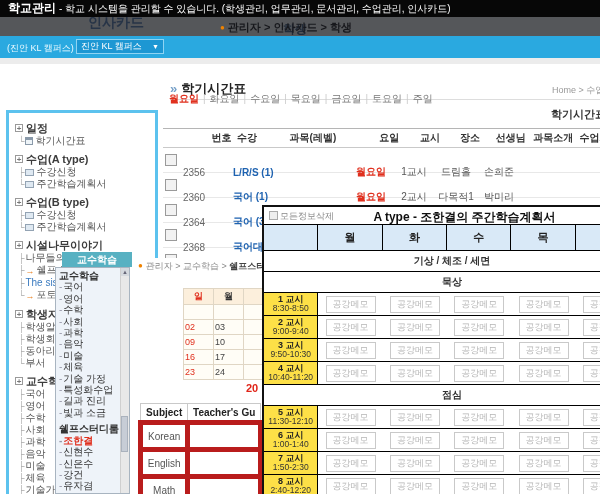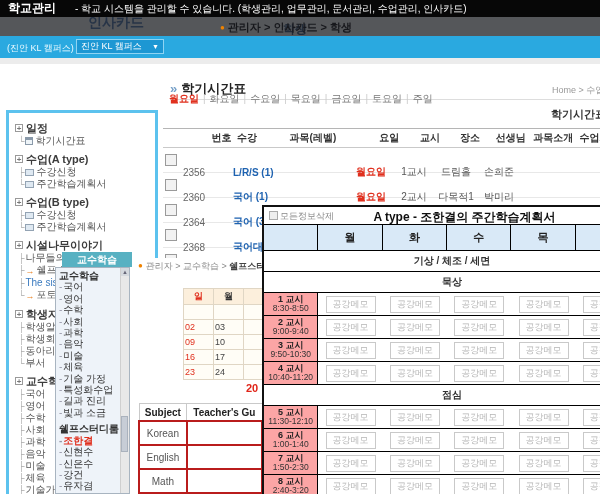--- a/index.html
+++ b/index.html
@@ -1,21 +1,21 @@
 <!DOCTYPE html>
 <html><head>
 <meta charset="utf-8">
 <style>
   html,body{margin:0;padding:0;background:#fff;}
   .page{position:relative;width:600px;height:494px;overflow:hidden;background:#fff;
         font-family:"Liberation Sans",sans-serif;}
   
   .topbar{position:absolute;left:0;top:0;width:600px;height:17px;background:#070707;color:#fff;
           font-size:10px;line-height:17px;padding-left:8px;box-sizing:border-box;white-space:nowrap;z-index:6;}
-  .topbar b{font-size:12px;margin-right:19px;text-align:center;}
+  .topbar b{font-size:12px;margin-right:3px;text-align:center;}
   .graybar{position:absolute;left:0;top:17px;width:600px;height:36px;background:#55575a;z-index:5;overflow:hidden;}
   .ghost1{position:absolute;left:88px;top:-3px;color:#273447;font-weight:bold;font-size:14px;white-space:nowrap;}
   .ghost2{position:absolute;left:283px;top:4px;color:#222c3a;font-weight:bold;font-size:12px;white-space:nowrap;}
   .gcrumb{position:absolute;left:220px;top:3px;font-size:11px;color:#17181c;font-weight:bold;white-space:nowrap;}
   .dot{color:#f08300;font-size:8px;vertical-align:1px;margin-right:3px;}
   .bluebar{position:absolute;left:0;top:36px;width:600px;height:22px;background:#2aa9e0;z-index:5;}
   .campus-label{position:absolute;left:7px;top:6px;font-size:9px;color:#eafaff;white-space:nowrap;}
   .campus-select{position:absolute;left:76px;top:3px;width:88px;height:15px;background:#1d97d3;
                  border:1px solid #8fd4f3;color:#fff;font-size:9px;line-height:13px;padding:0 4px;
                  box-sizing:border-box;white-space:nowrap;cursor:pointer;}
@@ -73,34 +73,34 @@
   .sw-crumb{position:absolute;left:8px;top:2px;font-size:9px;color:#888;white-space:nowrap;}
   .sw-crumb b{color:#444;}
   .sw-cal{position:absolute;left:53px;top:30px;border-collapse:collapse;}
   .sw-cal th,.sw-cal td{border:1px solid #e0d6c4;font-size:9px;height:15px;box-sizing:border-box;}
   .sw-cal th{background:#fcefdc;font-weight:bold;color:#333;}
   .sw-cal .sun{color:#e0301e;}
   .sw-cal td{background:#fffdf6;text-align:left;padding-right:18px;color:#444;cursor:pointer;}
   .red-note{position:absolute;left:116px;top:124px;font-size:11px;font-weight:bold;color:#e02418;}
   .sw-subtable{position:absolute;left:8px;top:145px;border-collapse:collapse;background:#fff;}
   .sw-subtable th{border:1px solid #c9c9c9;font-size:10px;font-weight:bold;color:#222;height:14px;}
-  .sw-subtable td{border:2px solid #b91c1c;font-size:10px;color:#555;height:20px;text-align:center;}
+  .sw-subtable td{border:5px solid #b91c1c;font-size:10px;color:#555;height:20px;text-align:center;}
   
   .planner{position:absolute;left:262px;top:205px;width:380px;height:302px;background:#fff;
            border:2px solid #111;box-sizing:border-box;z-index:20;}
   .pp-del{position:absolute;left:5px;top:3px;font-size:9px;color:#888;white-space:nowrap;cursor:pointer;}
   .pp-del .ico{display:inline-block;width:7px;height:7px;border:1px solid #aaa;background:#eee;margin-right:2px;vertical-align:-1px;}
   .pp-title{position:absolute;left:58px;top:2px;width:285px;text-align:center;font-size:12px;font-weight:bold;color:#101010;white-space:nowrap;}
   .pp-table{position:absolute;left:0;top:17px;width:376px;}
   .pp-hrow{display:flex;height:25px;border-top:1px solid #000;}
   .pp-hcell{background:#d9e9f7;border-right:1px solid #000;box-sizing:border-box;font-size:11px;
             font-weight:bold;color:#222;text-align:center;line-height:25px;}
   .pp-full{height:20px;border-top:1px solid #000;font-size:10px;color:#333;text-align:center;line-height:20px;font-weight:bold;}
   .pp-row{display:flex;height:22px;border-top:1px solid #000;}
-  .pp-pcell{width:55px;background:#fca5a5;border-right:1px solid #000;box-sizing:border-box;text-align:center;padding-top:1px;}
+  .pp-pcell{width:55px;background:#fde047;border-right:1px solid #000;box-sizing:border-box;text-align:center;padding-top:1px;}
   .pp-pcell .pn{font-size:9px;font-weight:bold;color:#222;line-height:10px;}
   .pp-pcell .pt{font-size:8.5px;color:#333;line-height:9px;}
   .pp-slot{width:65px;display:flex;align-items:center;justify-content:center;}
   .memo{width:48px;height:15px;border:1px solid #c9c9c9;color:#b5b5b5;font-size:9px;text-align:center;line-height:15px;cursor:pointer;}
 </style>
 </head>
 <body>
 
 <div class="page">
 
@@ -515,21 +515,21 @@
           <div class="pp-slot">
             <div class="memo">공강메모</div>
           </div>
           <div class="pp-slot">
             <div class="memo">공강메모</div>
           </div>
         </div>
         <div class="pp-row">
           <div class="pp-pcell">
             <div class="pn">8 교시</div>
-            <div class="pt">2:40-3:20</div>
+            <div class="pt">2:40-12:20</div>
           </div>
           <div class="pp-slot">
             <div class="memo">공강메모</div>
           </div>
           <div class="pp-slot">
             <div class="memo">공강메모</div>
           </div>
           <div class="pp-slot">
             <div class="memo">공강메모</div>
           </div>

